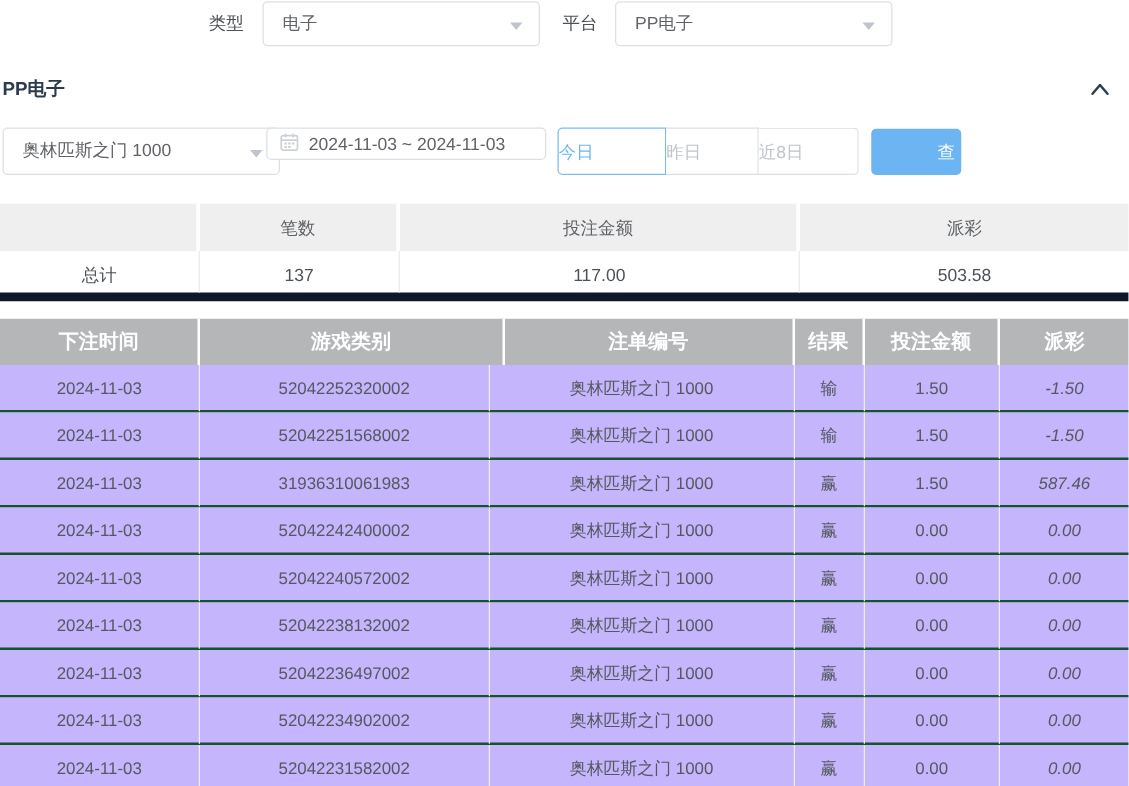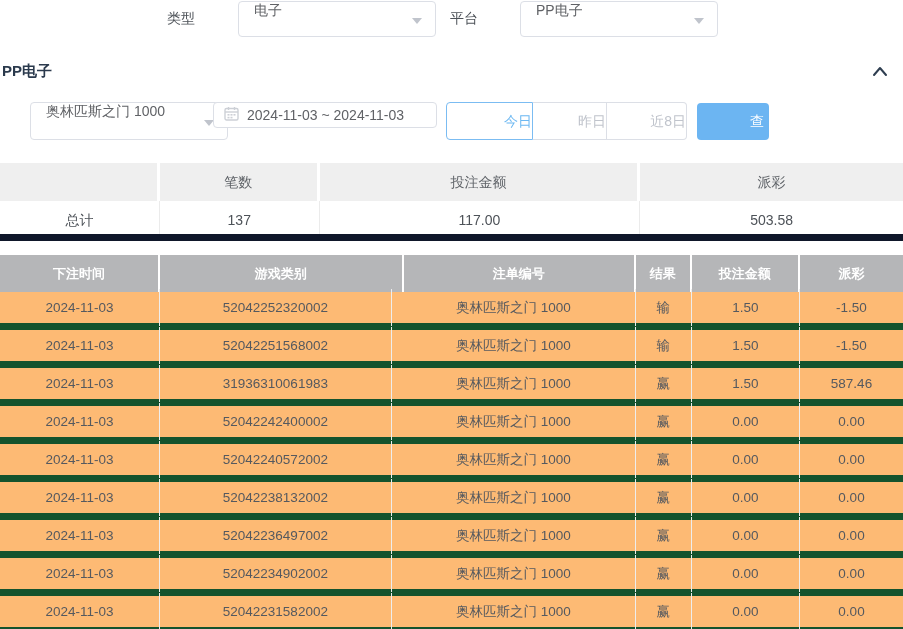--- a/index.html
+++ b/index.html
@@ -3,23 +3,23 @@
 <meta charset="utf-8">
 <style>
   * { margin:0; padding:0; box-sizing:border-box; }
   html,body { width:903px; height:629px; background:#fff; overflow:hidden; }
   body { font-family:"Liberation Sans","DejaVu Sans",sans-serif; color:#606266; font-size:14px; }
   #app { position:relative; width:903px; height:629px; overflow:hidden; background:#fff; }
 
   
   .flabel { position:absolute; top:10px; font-size:14px; color:#4d5258; }
   .select-box {
-    position:absolute; top:1px; width:198px; height:36px;
+    position:absolute; top:1px; width:222px; height:36px;
     border:1px solid #dcdfe6; border-radius:4px; background:#fff;
-    display:flex; padding:0 30px 0 15px; cursor:pointer;margin-left:28px;
+    display:flex; align-items:center; padding:0 30px 0 15px; cursor:pointer;
   }
   .select-box .sel-text { flex:1; color:#606266; white-space:nowrap; overflow:hidden; }
   .caret {
     position:absolute; right:13px; top:16px; width:0; height:0;
     border-left:5px solid transparent; border-right:5px solid transparent;
     border-top:6px solid #c0c4cc;
   }
 
   
   .section-title { position:absolute; left:2px; top:62px; font-size:15px; font-weight:bold; color:#2b3a4d; }
@@ -31,21 +31,21 @@
     position:absolute; left:213px; top:102px; width:224px; height:26px;
     border:1px solid #dcdfe6; border-radius:4px; background:#fff;
     display:flex; align-items:center; padding:0 10px; cursor:pointer;
   }
   .date-input .cal { margin-right:8px; flex:none; }
   .date-input .date-text { color:#606266; font-size:14px; white-space:nowrap; }
 
   .btn-group { position:absolute; left:446px; top:102px; height:38px; display:flex; }
   .qbtn {
     height:38px; background:#fff; border:1px solid #dcdfe6; border-left:none;
-    color:#c0c4cc; font-size:14px; text-align:right; line-height:36px; cursor:pointer;
+    color:#c0c4cc; font-size:14px; text-align:left; line-height:36px; cursor:pointer;
   }
   .qbtn.b0 { width:87px; border:1px solid #7bbcf2; color:#6db8f2; border-radius:4px 0 0 4px; }
   .qbtn.b1 { width:74px; }
   .qbtn.b2 { width:80px; border-radius:0 4px 4px 0; }
   .search-btn {
     position:absolute; left:697px; top:103px; width:72px; height:37px;
     background:#6cb5f2; border:none; border-radius:4px; color:#fff; font-size:14px;
     line-height:37px; text-align:center; cursor:pointer;padding-left:48px;
   }
 
@@ -61,30 +61,30 @@
   .sum-row .cell {
     line-height:39px; text-align:center; color:#4d5258; border-right:1px solid #ebebeb;
   }
   .sum-row .cell:last-child { border-right:none; }
   .s0 { width:17.7%; } .s1 { width:17.7%; } .s2 { width:35.5%; } .s3 { width:29.1%; }
 
   
   .dtable { position:absolute; left:0; top:255px; width:903px; }
   .thead { display:flex; height:37px; }
   .thead .cell {
-    background:#b5b6b8; color:#fff; font-weight:bold; font-size:13px;
+    background:#b5b6b8; color:#fff; font-weight:bold; font-size:16px;
     line-height:37px; text-align:center; border-right:2px solid #fff;
   }
   .thead .cell:last-child { border-right:none; }
-  .trow { display:flex; height:38px; border-bottom:7px solid #14532d; background:#fdba74;align-items:center; }
+  .trow { display:flex; height:38px; border-bottom:2px solid #14532d; background:#c4b5fd;align-items:center; }
   .trow .cell {
     line-height:37px; text-align:center; color:#55595f; font-size:13.5px;
     border-right:1px solid #ededed; white-space:nowrap; overflow:hidden;
   }
-  .trow .cell:last-child { border-right:none; }
+  .trow .cell:last-child { border-right:none;font-style:italic; }
   .c0 { width:17.7%; } .c1 { width:25.7%; } .c2 { width:27%; }
   .c3 { width:6.2%; }  .c4 { width:12%; }  .c5 { width:11.4%; }
   .neg { color:#f56c6c; }
 </style>
 </head>
 <body>
 
 <div id="app">
 
   <span class="flabel" style="left:167px;">类型</span>

